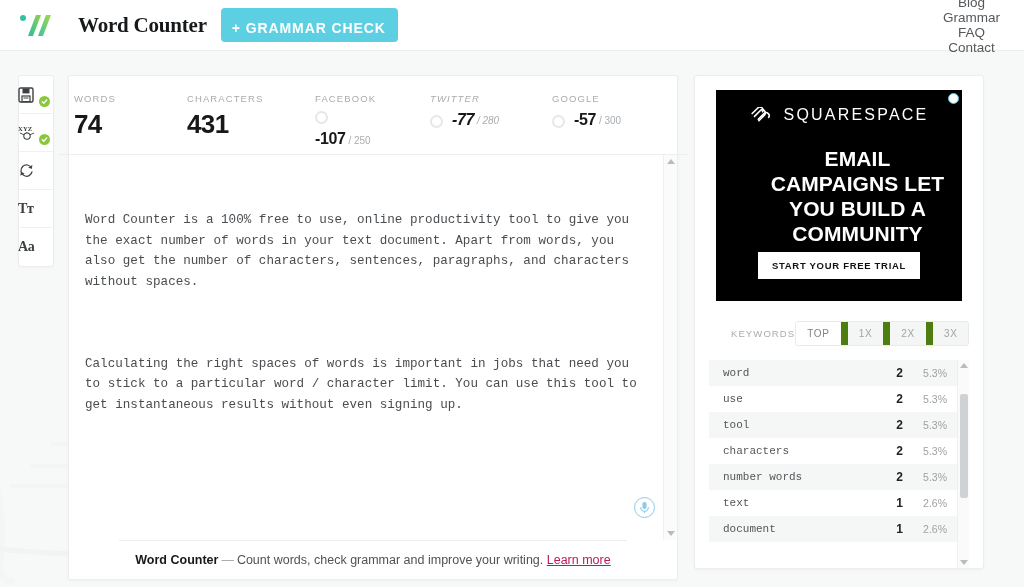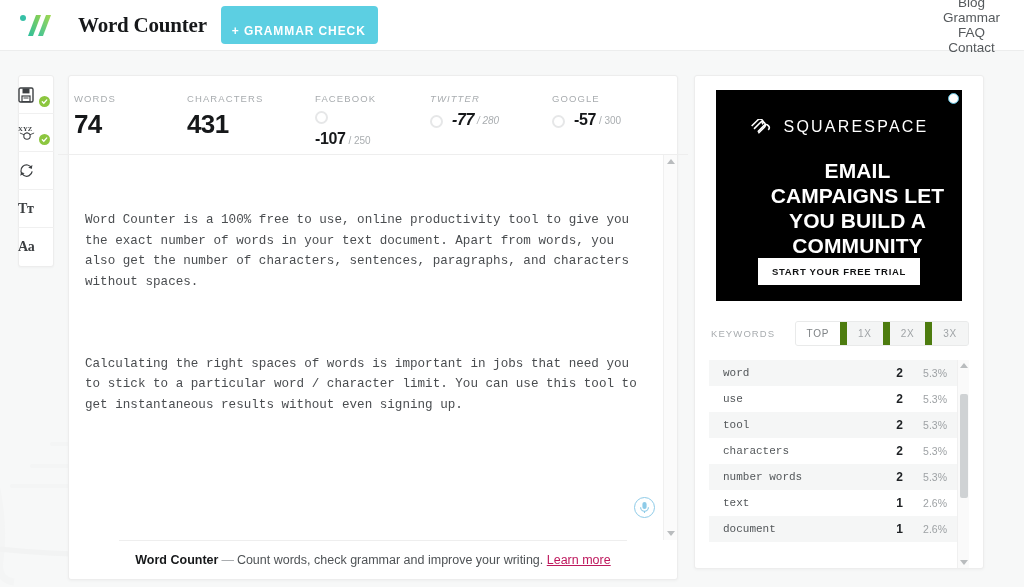--- a/index.html
+++ b/index.html
@@ -29,23 +29,23 @@
   .logo { width: 44px; height: 26px; margin-right: 16px; flex: none; }
   .brand-title {
     font-family: "Liberation Serif", serif;
     font-size: 21px; font-weight: 700; color: #16181a;
     letter-spacing: -0.2px; white-space: nowrap;
   }
   .grammar-btn {
     margin-left: 14px;
     background: #5ccfe2;
     color: #ffffff;
-    font-size: 12px; font-weight: 700;
+    font-size: 14px; font-weight: 700;
     letter-spacing: 0.9px;
-    padding: 18px 12px 6px 11px;
+    padding: 12px 12px 6px 11px;
     border: none; border-radius: 4px;
     cursor: pointer; white-space: nowrap;
   }
   .topnav {
     margin-left: auto;
     display: flex; align-items: center;
     padding-right: 24px;
     flex-direction: column;
   }
   .topnav a {
@@ -211,21 +211,21 @@
     padding: 14px 14px 0 14px;
     display: flex; flex-direction: column;
   }
   .ad {
     width: 246px; height: 211px;
     background: #000000;
     margin: 0 auto;
     position: relative;
     display: flex; flex-direction: column;
     align-items: center; justify-content: flex-start;
-    padding-top: 28px;
+    padding-top: 16px;
     cursor: pointer;
     flex: none;
   }
   .ad-close {
     position: absolute; top: 3px; right: 3px;
     width: 11px; height: 11px; border-radius: 50%;
     border: 1px solid #5bb9d6; background: #ffffff;
     cursor: pointer;
   }
   .ad-brandrow {
@@ -250,21 +250,21 @@
   }
 
   
   .kw-head {
     display: flex; align-items: center;
     margin-top: 20px; margin-bottom: 14px;
     padding-left: 2px;
   }
   .kw-title {
     font-size: 9.5px; letter-spacing: 1.1px;
-    color: #a8acaf; text-transform: uppercase;
+    color: #a8acaf; text-transform: uppercase; margin-left: 20px;
   }
   .kw-tabs {
     margin-left: auto;
     display: flex;
     border: 1px solid #e9eaea;
     border-radius: 3px;
     overflow: hidden;
     background: #f4f5f5;
   }
   .kw-tab {

